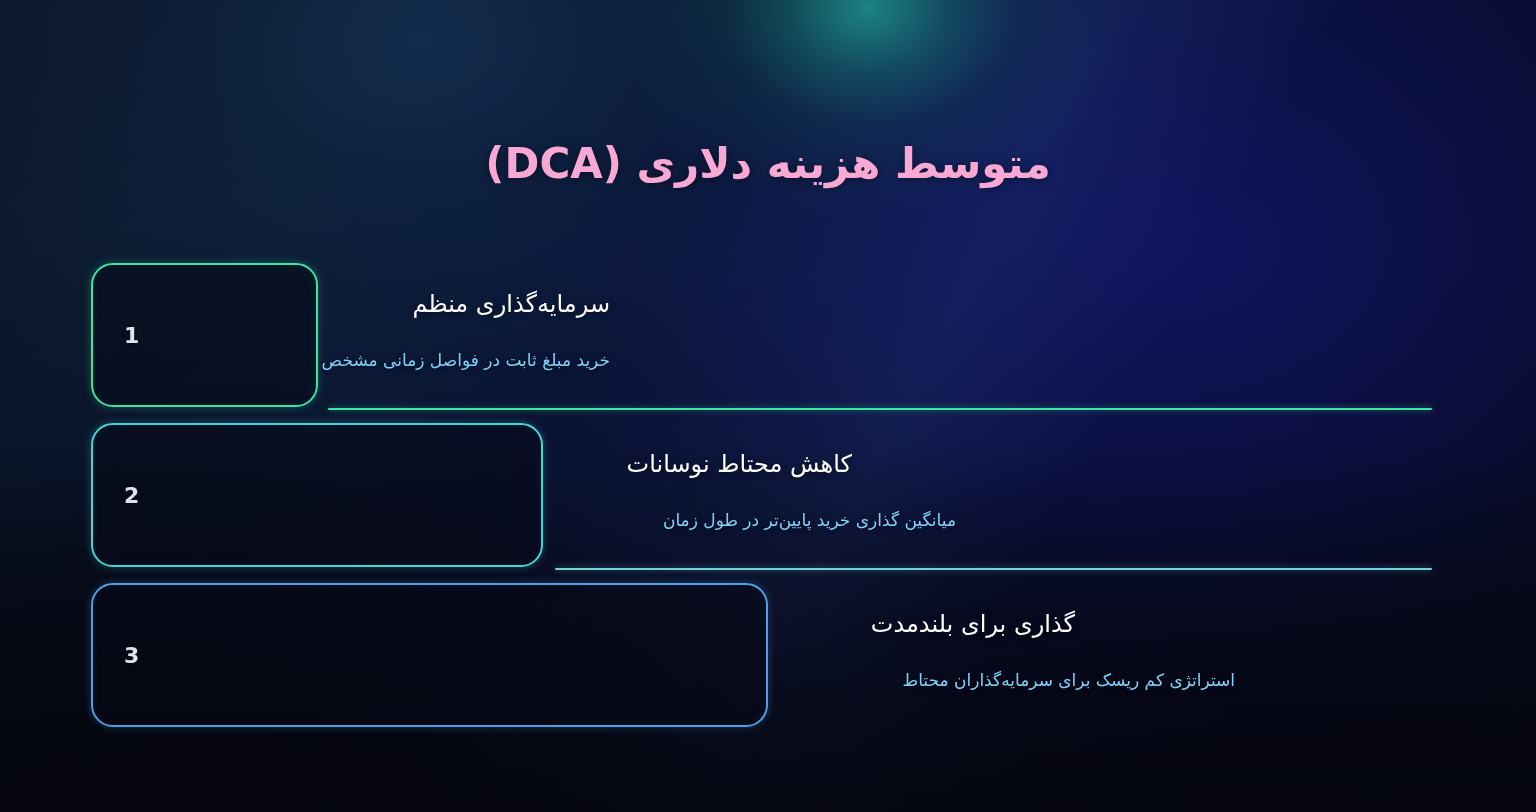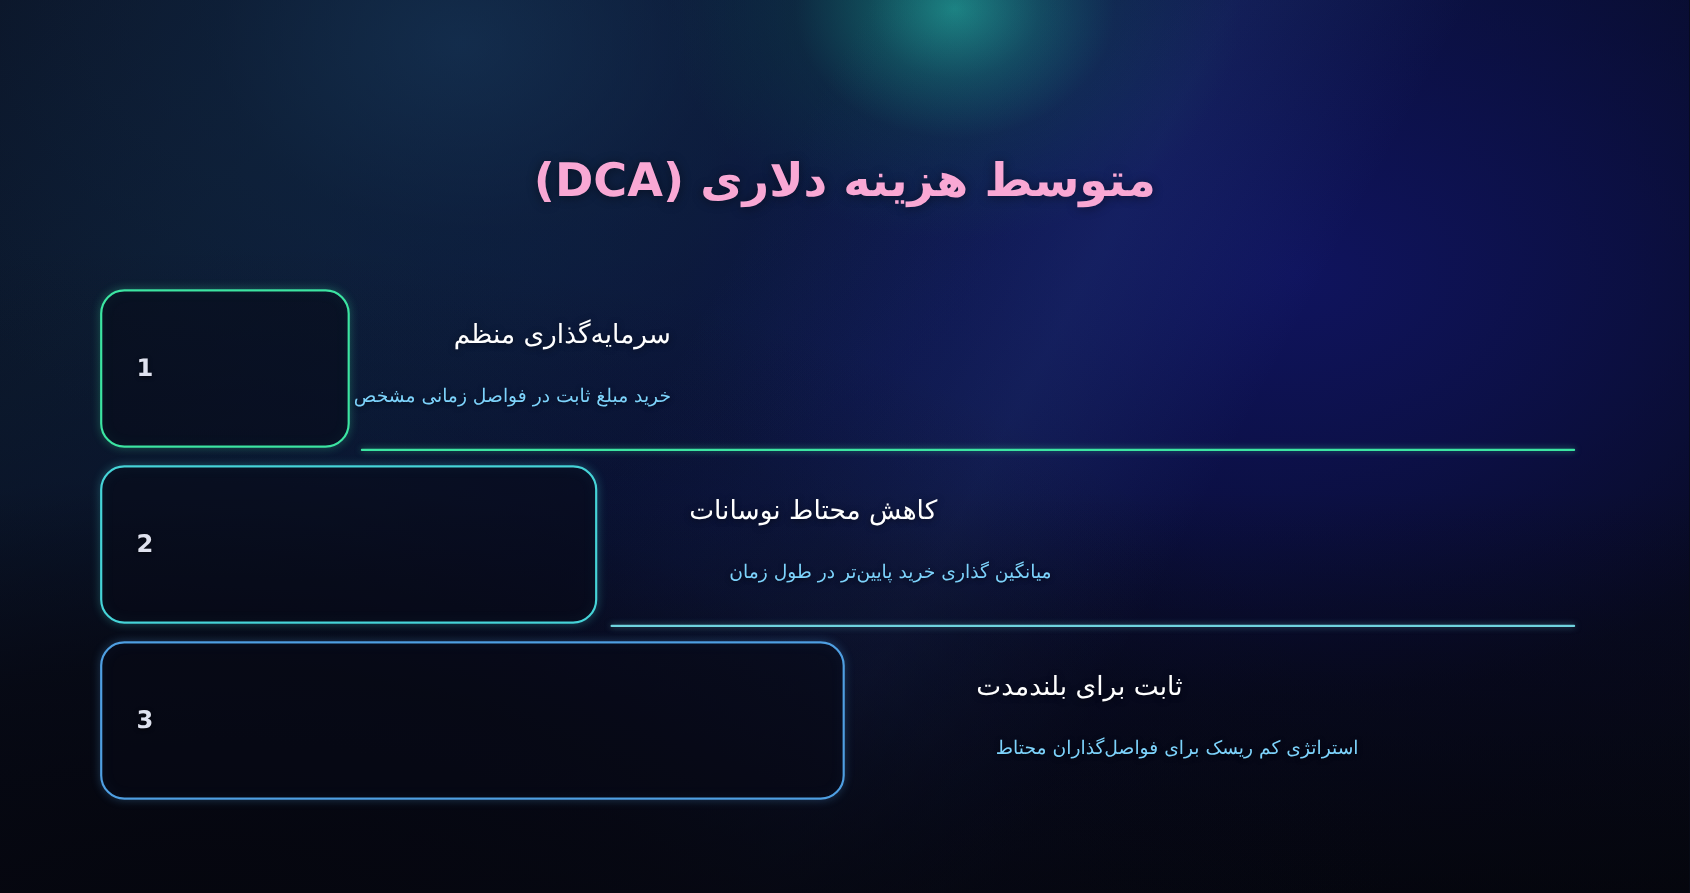--- a/index.html
+++ b/index.html
@@ -239,18 +239,18 @@
       <div class="row-sub" id="sub-1">میانگین گذاری خرید پایین‌تر در طول زمان</div>
     </div>
     <div class="divider" id="divider-1"></div>
   </div>
 
   <div class="row" id="row-2">
     <div class="num-box" id="box-2">
       <span class="num">3</span>
     </div>
     <div class="row-text" id="text-2">
-      <div class="row-heading">ثابت برای بلندمدت</div>
-      <div class="row-sub" id="sub-2">استراتژی کم ریسک برای فواصل‌گذاران محتاط</div>
+      <div class="row-heading">گذاری برای بلندمدت</div>
+      <div class="row-sub" id="sub-2">استراتژی کم ریسک برای سرمایه‌گذاران محتاط</div>
     </div>
   </div>
 
 </div>
 
 </body></html>

